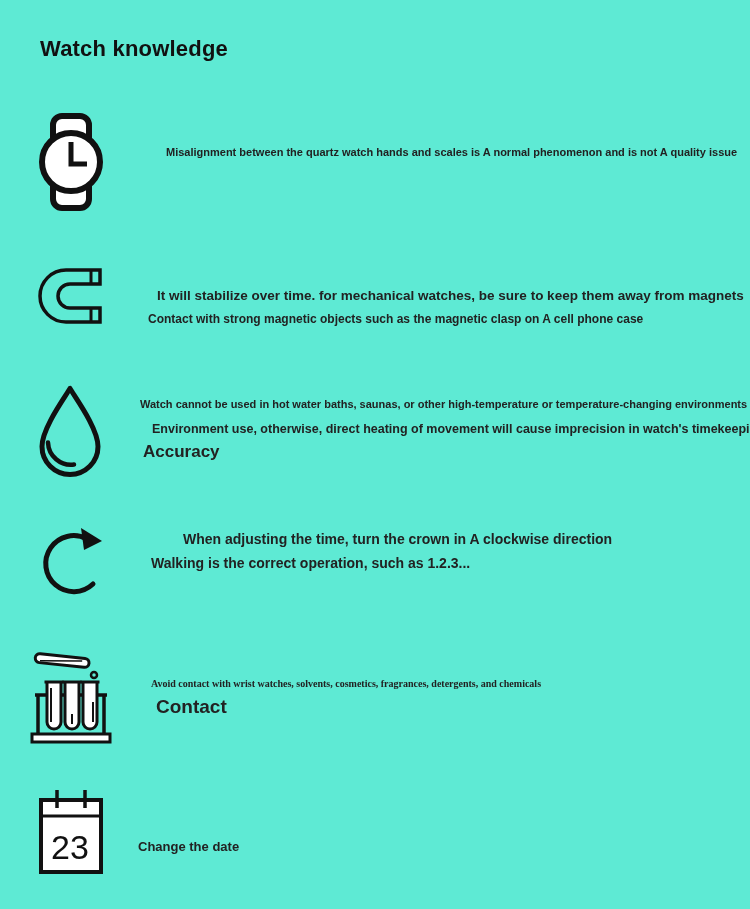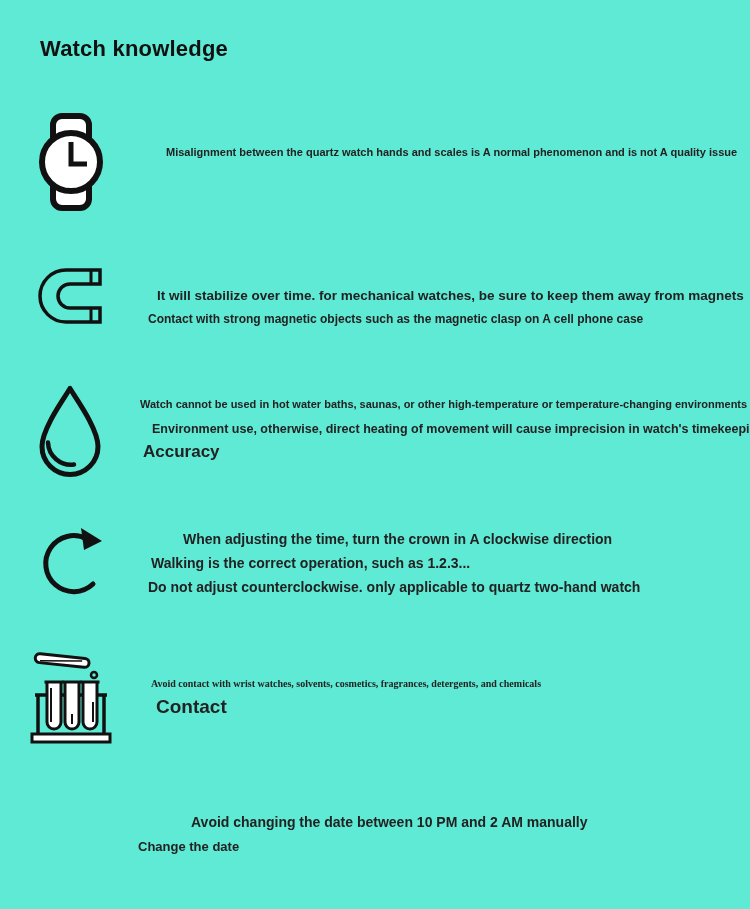--- a/index.html
+++ b/index.html
@@ -88,21 +88,20 @@
   <div class="ln s3l2">Accuracy</div>
 
   <div class="icon i4">
     <svg width="70" height="82" viewBox="0 0 70 82" fill="none">
       <path d="M51 17 A28 28 0 1 0 57 62" stroke="#111" stroke-width="5" stroke-linecap="round" fill="none"></path>
       <polygon points="45,6 66,19 48,28" fill="#111"></polygon>
     </svg>
   </div>
   <div class="ln s4l0">When adjusting the time, turn the crown in A clockwise direction</div>
   <div class="ln s4l1">Walking is the correct operation, such as 1.2.3...</div>
-  <div class="ln s4l2">Do not adjust counterclockwise. only applicable to quartz two-hand watch</div>
 
   <div class="icon i5">
     <svg width="82" height="105" viewBox="0 0 82 105" fill="none">
 
       <g transform="rotate(6 32 20)">
         <rect x="5" y="14" width="54" height="9" rx="4.5" stroke="#111" stroke-width="3" fill="#fff"></rect>
         <line x1="10" y1="21" x2="52" y2="17" stroke="#111" stroke-width="1.5"></line>
       </g>
       <circle cx="64" cy="33" r="3" stroke="#111" stroke-width="2.5" fill="none"></circle>
 
@@ -120,16 +119,24 @@
         <line x1="42" y1="72" x2="42" y2="82" stroke-width="2"></line>
         <path d="M53 40 V80 A7 7 0 0 0 67 80 V40" stroke-width="3"></path>
         <line x1="50.5" y1="40" x2="69.5" y2="40" stroke-width="3"></line>
         <line x1="63" y1="60" x2="63" y2="80" stroke-width="2"></line>
       </g>
     </svg>
   </div>
   <div class="ln s5l0">Avoid contact with wrist watches, solvents, cosmetics, fragrances, detergents, and chemicals</div>
   <div class="ln s5l1">Contact</div>
 
-  <div class="ln s6l0">Avoid changing the date between 10 PM and 2 AM manually</div>
+  <div class="icon i6">
+    <svg width="70" height="88" viewBox="0 0 70 88" fill="none">
+      <rect x="5" y="12" width="60" height="72" stroke="#111" stroke-width="4" fill="#fff"></rect>
+      <line x1="5" y1="28" x2="65" y2="28" stroke="#111" stroke-width="3"></line>
+      <line x1="21" y1="2" x2="21" y2="20" stroke="#111" stroke-width="3.5"></line>
+      <line x1="49" y1="2" x2="49" y2="20" stroke="#111" stroke-width="3.5"></line>
+      <text x="34" y="71" text-anchor="middle" font-family="Liberation Sans, sans-serif" font-size="34" fill="#111">23</text>
+    </svg>
+  </div>
   <div class="ln s6l1">Change the date</div>
 
 </div>
 
 </body></html>

